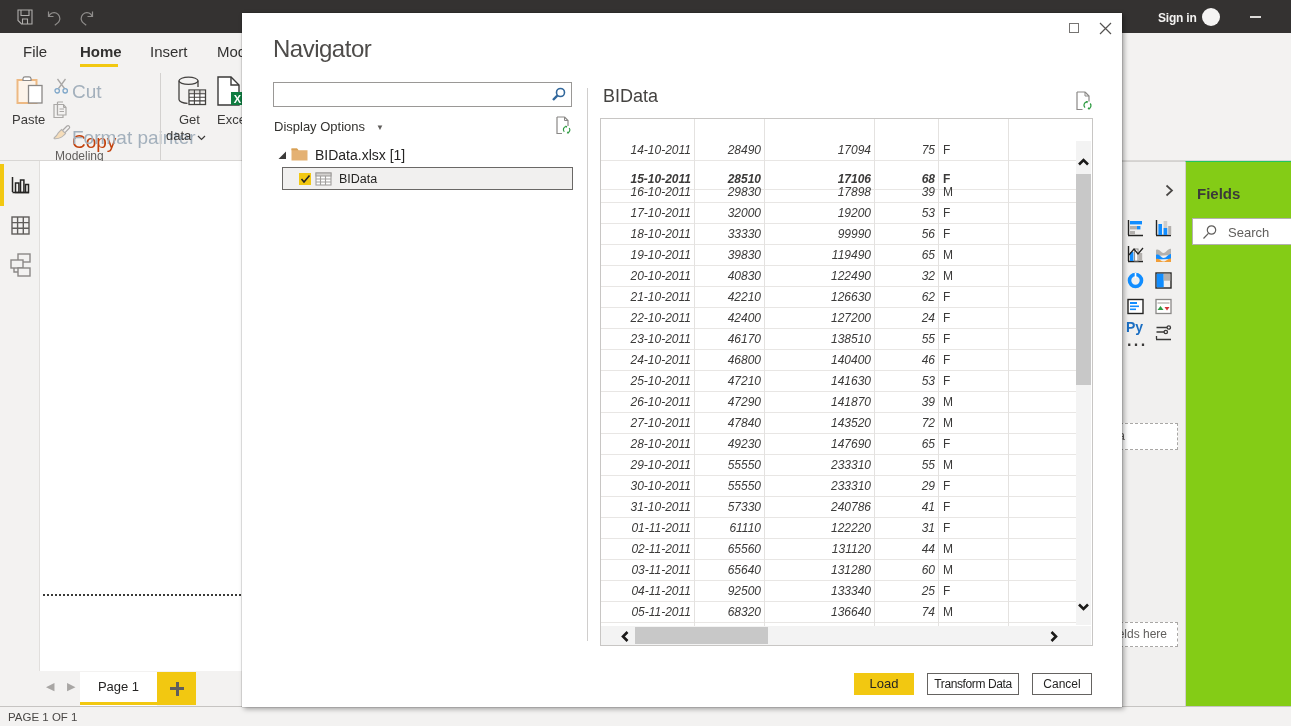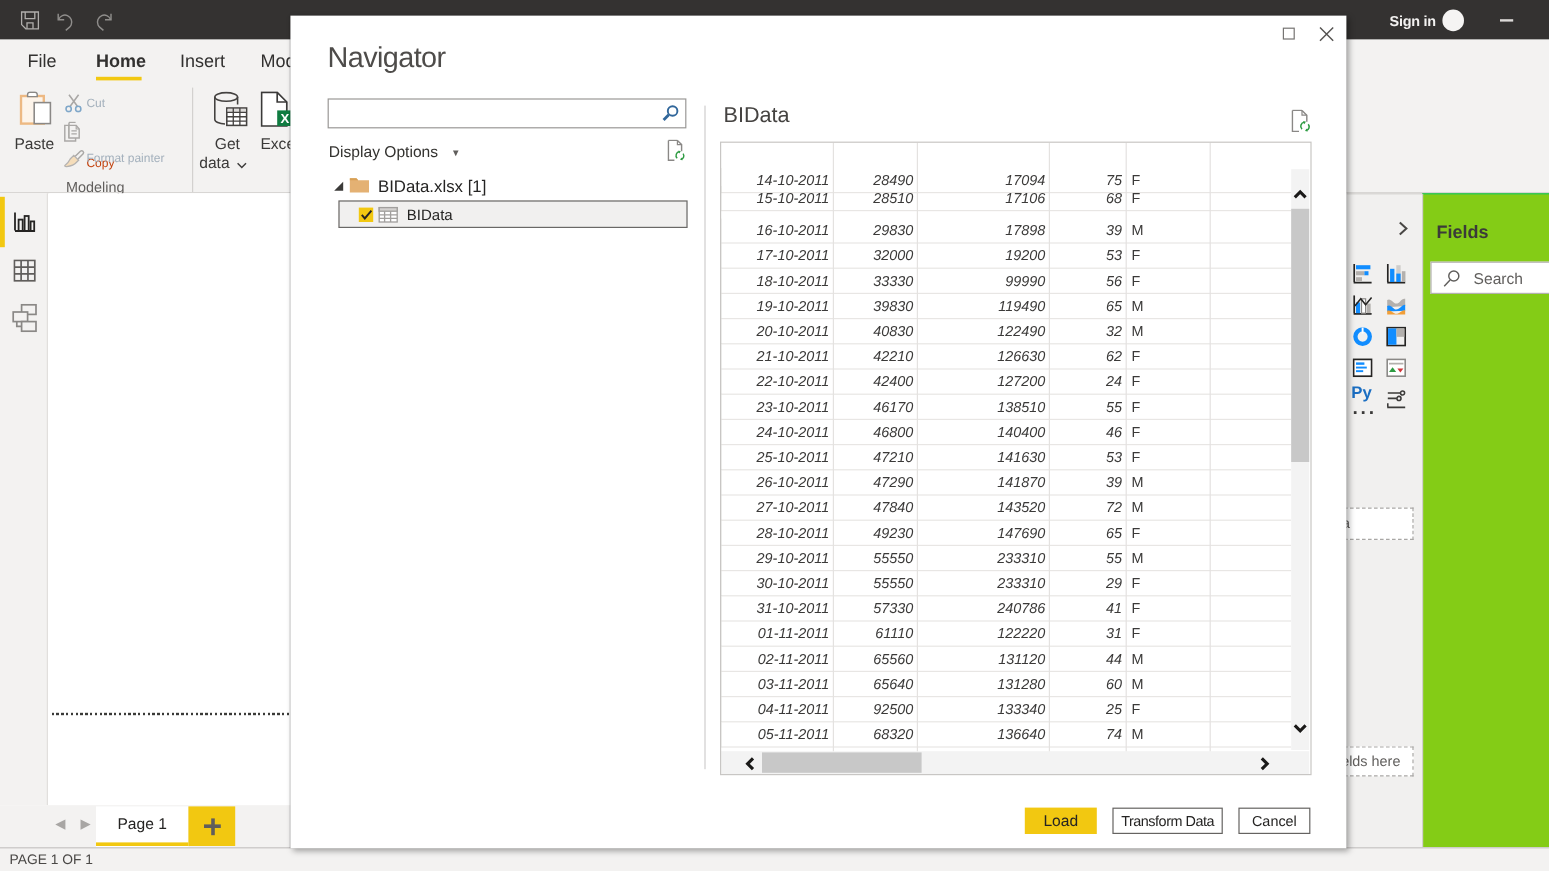--- a/index.html
+++ b/index.html
@@ -7,21 +7,21 @@
   body { font-family:"Liberation Sans", sans-serif; position:relative; background:#fff; }
   .abs { position:absolute; }
 
   
   #titlebar { left:0; top:0; width:1291px; height:33px; background:#343231; }
   .tbico { position:absolute; top:8px; }
 
   
   #ribbon { left:0; top:33px; width:1291px; height:128px; background:#f3f2f1; border-bottom:1px solid #d8d6d4; }
   .rtab { position:absolute; top:10px; font-size:15px; color:#323130; }
-  .glabel { position:absolute; font-size:10px; color:#605e5c; }
+  .glabel { position:absolute; font-size:19px; color:#605e5c; }
   .dlabel { position:absolute; font-size:13px; color:#3b3a39; }
 
   
   #sidebar { left:0; top:161px; width:40px; height:510px; background:#f3f2f1; border-right:1px solid #e1dfdd; }
 
   
   #canvas { left:41px; top:161px; width:1081px; height:510px; background:#fff; }
   #dotline { left:43px; top:594px; width:199px; height:2px;
      background:repeating-linear-gradient(90deg,#3a3a38 0 2px,transparent 2px 4px); }
 
@@ -298,21 +298,21 @@
 
 
   <div id="rows">
   <div class="row" style="top:127px;">
     <div class="c" style="left:0;width:94px;">14-10-2011</div>
     <div class="c" style="left:94px;width:70px;">28490</div>
     <div class="c" style="left:164px;width:110px;">17094</div>
     <div class="c" style="left:274px;width:64px;">75</div>
     <div class="cg" style="left:338px;width:70px;">F</div>
   </div>
-  <div class="row" style="top:142px;">
+  <div class="row" style="top:156px;font-weight:bold;">
     <div class="c" style="left:0;width:94px;">15-10-2011</div>
     <div class="c" style="left:94px;width:70px;">28510</div>
     <div class="c" style="left:164px;width:110px;">17106</div>
     <div class="c" style="left:274px;width:64px;">68</div>
     <div class="cg" style="left:338px;width:70px;">F</div>
   </div>
   <div class="row" style="top:169px;">
     <div class="c" style="left:0;width:94px;">16-10-2011</div>
     <div class="c" style="left:94px;width:70px;">29830</div>
     <div class="c" style="left:164px;width:110px;">17898</div>

